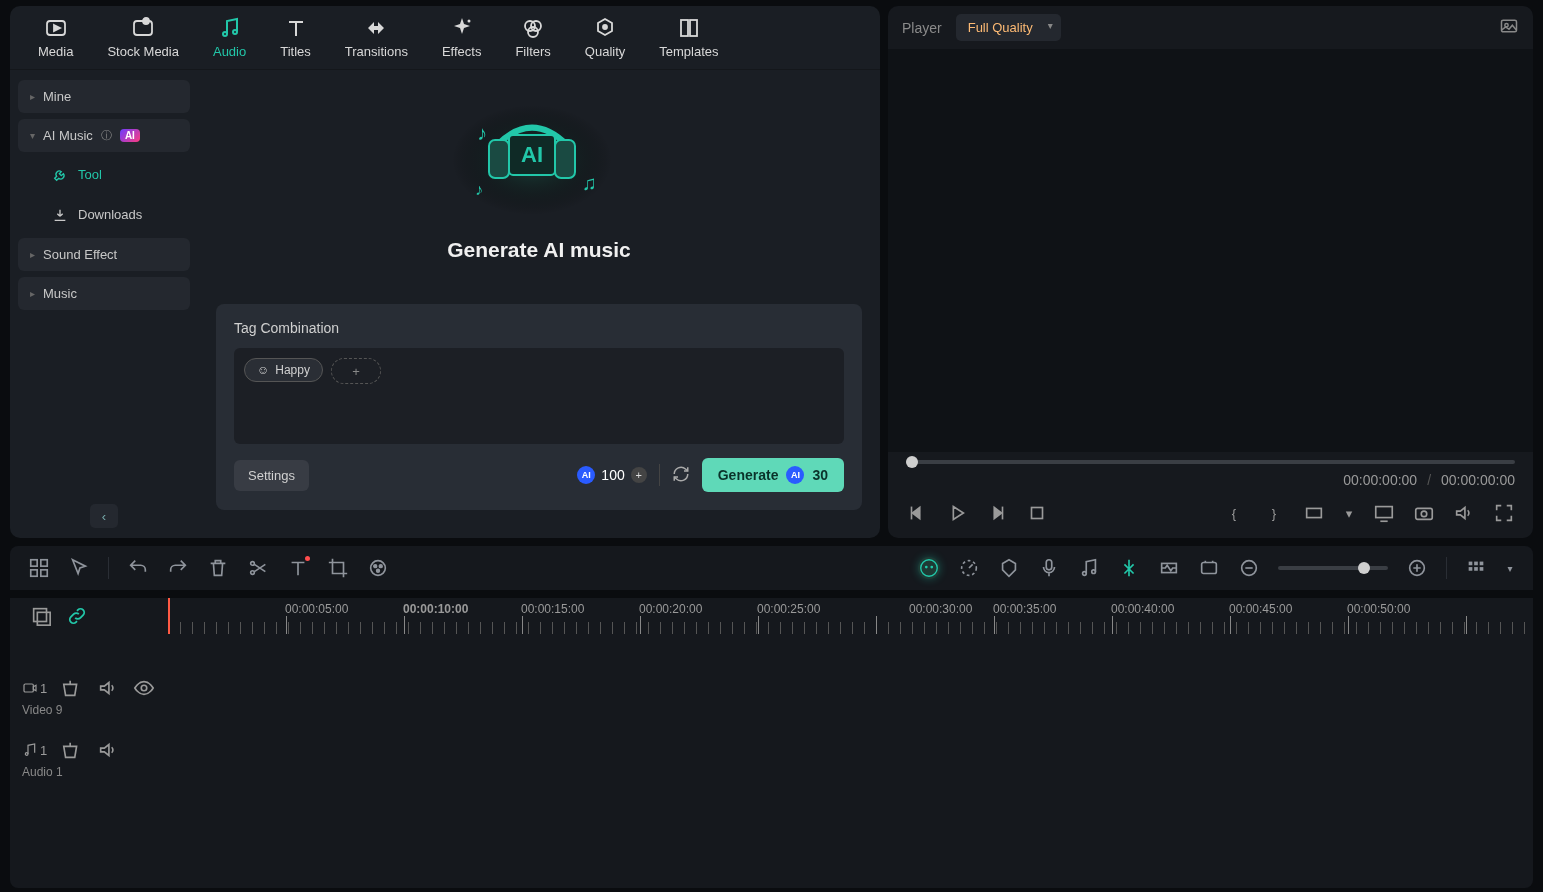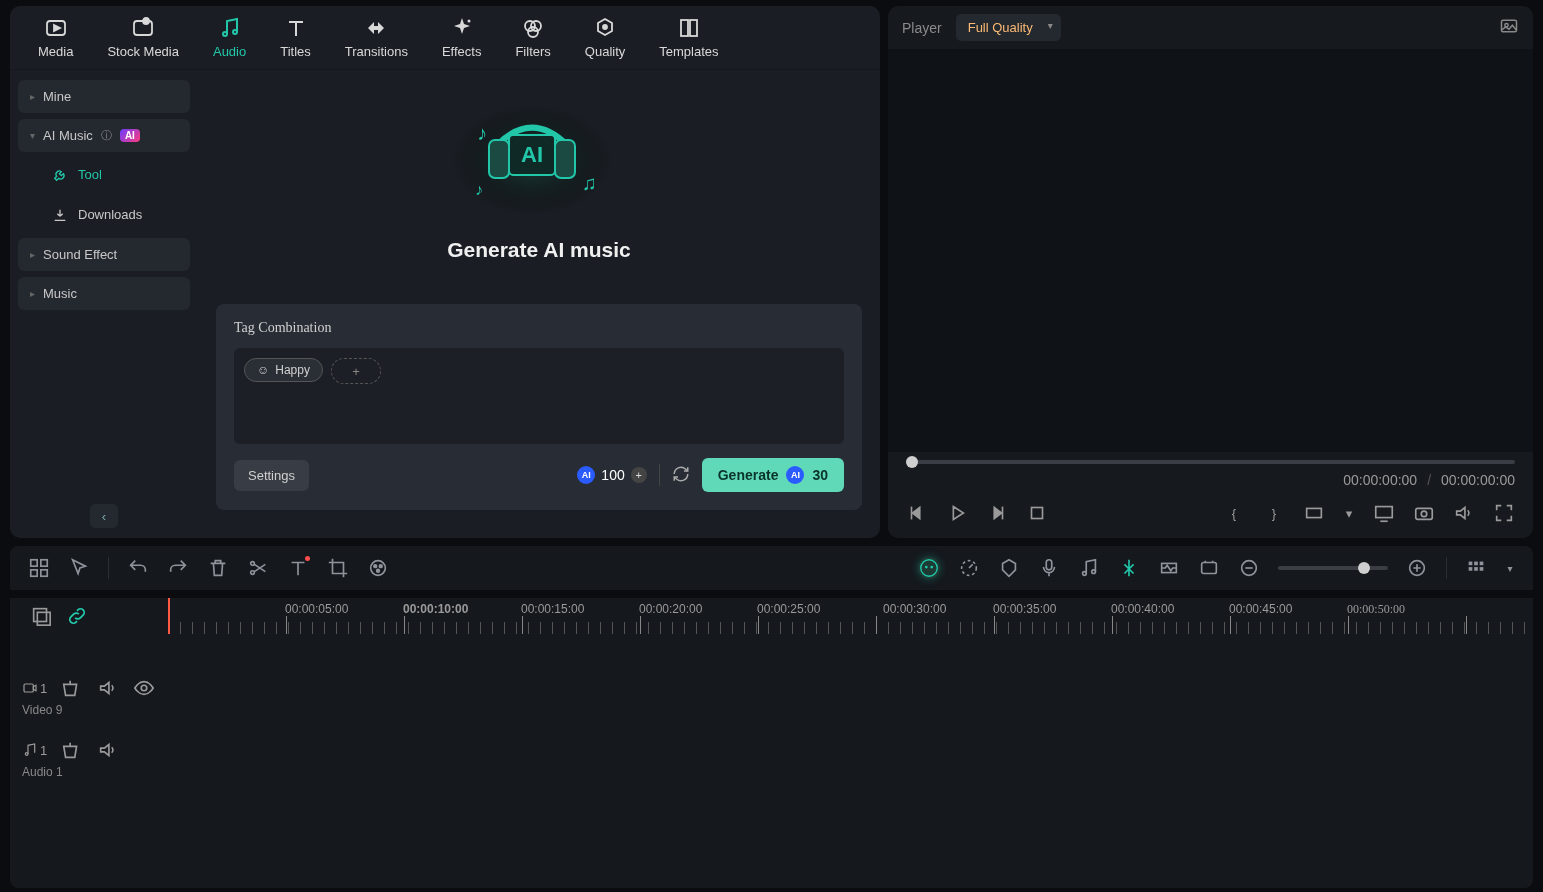--- a/index.html
+++ b/index.html
@@ -20,21 +20,21 @@
 .side-sub { display:flex; gap:10px; padding:9px 14px 9px 34px; border-radius:6px; color:#c8c8c8; cursor:pointer; }
 .side-sub.active { color:#22c7a9; }
 .collapse-btn { position:absolute; bottom:10px; left:50%; transform:translateX(-50%); width:28px; height:24px; background:#24282f; border-radius:5px; display:flex; align-items:center; justify-content:center; cursor:pointer; color:#7aa; }
 
 .main-area { flex:1; padding: 12px 18px; position:relative; display:flex; flex-direction:column; align-items:center; }
 .ai-hero { margin-top:8px; }
 .ai-hero-img { width:170px; height:140px; display:flex; align-items:center; justify-content:center; }
 .ai-title { font-size:21px; font-weight:600; color:#f0f0f0; margin-top:8px; text-align:center; }
 
 .tag-panel { position:absolute; left:18px; right:18px; top:234px; background:#282d35; border-radius:8px; padding:16px 18px 18px; }
-.tag-panel-title { color:#d0d0d0; font-size:14px; margin-bottom:12px;font-family:Liberation Serif, serif; }
+.tag-panel-title { color:#d0d0d0; font-size:14px; margin-bottom:12px; }
 .tag-box { background:#1c1f25; border-radius:6px; min-height:96px; padding:10px; display:flex; gap:8px; align-items:flex-start; }
 .tag-chip { display:inline-flex; align-items:center; gap:6px; padding:4px 12px; border:1px solid #555; border-radius:14px; background:#2a2e35; font-size:12px; color:#d0d0d0; }
 .tag-add { width:50px; height:26px; border:1px dashed #555; border-radius:14px; display:flex; align-items:center; justify-content:center; color:#888; cursor:pointer; }
 .tag-footer { display:flex; align-items:center; justify-content:space-between; margin-top:14px; }
 .settings-btn { background:#383c44; padding:8px 14px; border-radius:6px; cursor:pointer; color:#d0d0d0; font-size:13px; }
 .credits-group { display:flex; align-items:center; gap:12px; }
 .credit-pill { display:flex; align-items:center; gap:6px; color:#fff; font-size:14px; }
 .ai-coin { width:18px; height:18px; border-radius:50%; background:#2a5bff; color:#fff; font-size:9px; font-weight:700; display:flex; align-items:center; justify-content:center; }
 .plus-circ { width:16px; height:16px; border-radius:50%; background:#444; display:flex; align-items:center; justify-content:center; color:#ddd; font-size:11px; cursor:pointer; }
 .divider-v { width:1px; height:22px; background:#444; }
@@ -507,25 +507,25 @@
       </div>
       <div class="tl-ruler">
         <div class="playhead"></div>
         <div class="ruler-labels" id="ruler-labels">
             <span class="ruler-tick" style="left: 0px; margin-top: 36px;">00:00</span>
             <span class="ruler-tick" style="left: 118px;">00:00:05:00</span>
             <span class="ruler-tick" style="left: 236px; font-weight: bold;">00:00:10:00</span>
             <span class="ruler-tick" style="left: 354px;">00:00:15:00</span>
             <span class="ruler-tick" style="left: 472px;">00:00:20:00</span>
             <span class="ruler-tick" style="left: 590px;">00:00:25:00</span>
-            <span class="ruler-tick" style="left: 716px;">00:00:30:00</span>
+            <span class="ruler-tick" style="left: 742px;">00:00:30:00</span>
             <span class="ruler-tick" style="left: 826px;">00:00:35:00</span>
             <span class="ruler-tick" style="left: 944px;">00:00:40:00</span>
             <span class="ruler-tick" style="left: 1062px;">00:00:45:00</span>
-            <span class="ruler-tick" style="left: 1180px; font-family: Liberation Serif, serif;">00:00:50:00</span>
+            <span class="ruler-tick" style="left: 1180px;">00:00:50:00</span>
           </div>
         <div class="ruler-marks"></div>
         <div class="ruler-marks-major"></div>
       </div>
     </div>
     <div class="tl-body">
       <div class="tl-tracks-left">
         <div style="height:32px"></div>
         <div class="track-head">
           <div class="track-head-ics">

